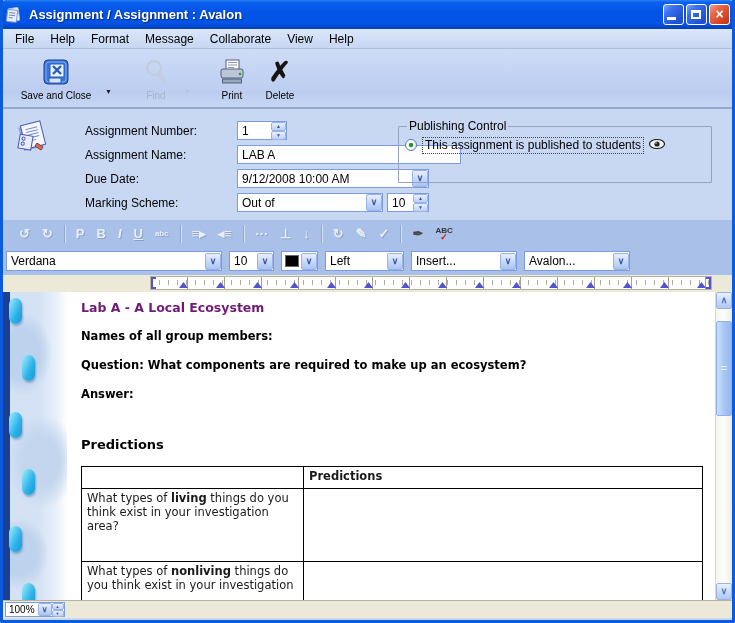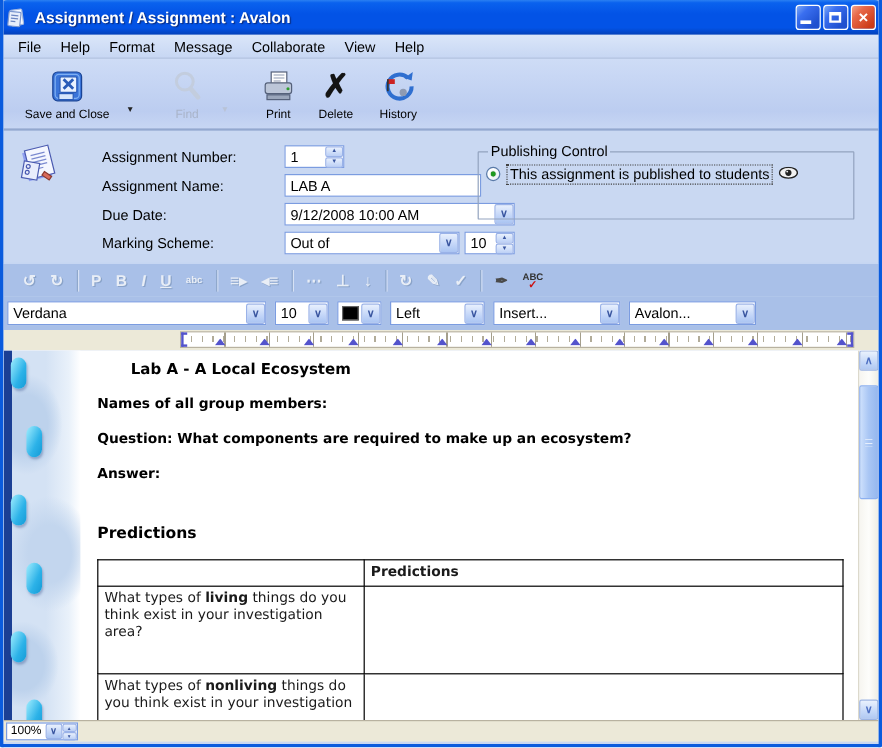--- a/index.html
+++ b/index.html
@@ -180,32 +180,20 @@
           <rect x="5.5" y="22" width="19" height="4" fill="#9aa6bb" stroke="#55617a"></rect>
           <circle cx="23" cy="17" r="1.3" fill="#2e9e2e"></circle>
         </svg>
       </span>
       <span class="tlabel">Print</span>
     </div>
     <div class="tbtn" style="width:50px;">
       <span class="ticon x-glyph">✗</span>
       <span class="tlabel">Delete</span>
     </div>
-    <div class="tbtn" style="width:54px;">
-      <span class="ticon">
-        <svg width="30" height="30" viewBox="0 0 30 30">
-          <path d="M23 8 A10 10 0 1 0 26 15" fill="none" stroke="#2f6fd0" stroke-width="3.4"></path>
-          <path d="M27 3l-1 7-6-2z" fill="#2f6fd0"></path>
-          <rect x="6" y="9" width="6" height="4" fill="#cc2222"></rect>
-          <rect x="5.5" y="9" width="1.4" height="10" fill="#333"></rect>
-          <circle cx="19" cy="20" r="3" fill="#8e9ab2"></circle>
-        </svg>
-      </span>
-      <span class="tlabel">History</span>
-    </div>
   </div>
 
   <div class="formarea">
     <span class="formicon">
       <svg width="38" height="38" viewBox="0 0 38 38">
         <rect x="8" y="6" width="20" height="24" fill="#8f9ff0" transform="rotate(-14 18 18)"></rect>
         <rect x="10" y="4" width="20" height="24" fill="#f4f7ff" stroke="#4a5ab0" transform="rotate(-14 20 16)"></rect>
         <path d="M14 9h12M14 12h12M14 15h12M14 18h12M14 21h8" stroke="#7b8bd0" stroke-width="1" transform="rotate(-14 20 16)"></path>
         <rect x="6" y="16" width="13" height="14" fill="#e8ecfc" stroke="#4a5ab0" transform="rotate(10 12 23)"></rect>
         <circle cx="10" cy="20" r="1.6" fill="none" stroke="#4a5ab0" transform="rotate(10 12 23)"></circle>
@@ -220,21 +208,21 @@
         <span style="flex:1;padding-left:4px;">1</span>
         <span class="spinbtns">
             <b>▲</b>
             <b>▼</b>
           </span>
       </span>
     </div>
 
     <div class="frow" style="top:36px;">
       <span class="flabel">Assignment Name:</span>
-      <span class="txt" style="width:164px;">LAB A</span>
+      <span class="txt" style="width:224px;">LAB A</span>
     </div>
 
     <div class="frow" style="top:60px;">
       <span class="flabel">Due Date:</span>
       <span class="combo" style="width:192px;">
         <span class="cval">9/12/2008 10:00 AM</span>
         <span class="combo-btn">∨</span>
       </span>
     </div>
 
@@ -332,21 +320,21 @@
       <span></span>
     <i class="rtab" style="left: 28px;"></i><i class="rtab" style="left: 65px;"></i><i class="rtab" style="left: 102px;"></i><i class="rtab" style="left: 139px;"></i><i class="rtab" style="left: 176px;"></i><i class="rtab" style="left: 213px;"></i><i class="rtab" style="left: 250px;"></i><i class="rtab" style="left: 287px;"></i><i class="rtab" style="left: 324px;"></i><i class="rtab" style="left: 361px;"></i><i class="rtab" style="left: 398px;"></i><i class="rtab" style="left: 435px;"></i><i class="rtab" style="left: 472px;"></i><i class="rtab" style="left: 509px;"></i><i class="rtab" style="left: 546px;"></i></div>
   </div>
 
   <div class="doc">
     <div class="notemargin">
       <span class="navy"></span>
       <span></span>
     <i class="ring" style="top: 6px; left: 6px;"></i><i class="ring" style="top: 63px; left: 19px;"></i><i class="ring" style="top: 120px; left: 6px;"></i><i class="ring" style="top: 177px; left: 19px;"></i><i class="ring" style="top: 234px; left: 6px;"></i><i class="ring" style="top: 291px; left: 19px;"></i></div>
     <div class="docbody">
-      <div class="dtitle" style="color: #000000; margin-left: 28px;">Lab A - A Local Ecosystem</div>
+      <div class="dtitle" style="color: #701a75;">Lab A - A Local Ecosystem</div>
       <div class="dpara">Names of all group members:</div>
       <div class="dpara">Question: What components are required to make up an ecosystem?</div>
       <div class="dpara">Answer:</div>
       <div class="dsection">Predictions</div>
       <table class="dtable">
         <colgroup>
             <col class="c1">
             <col>
           </colgroup>
         <tbody>

